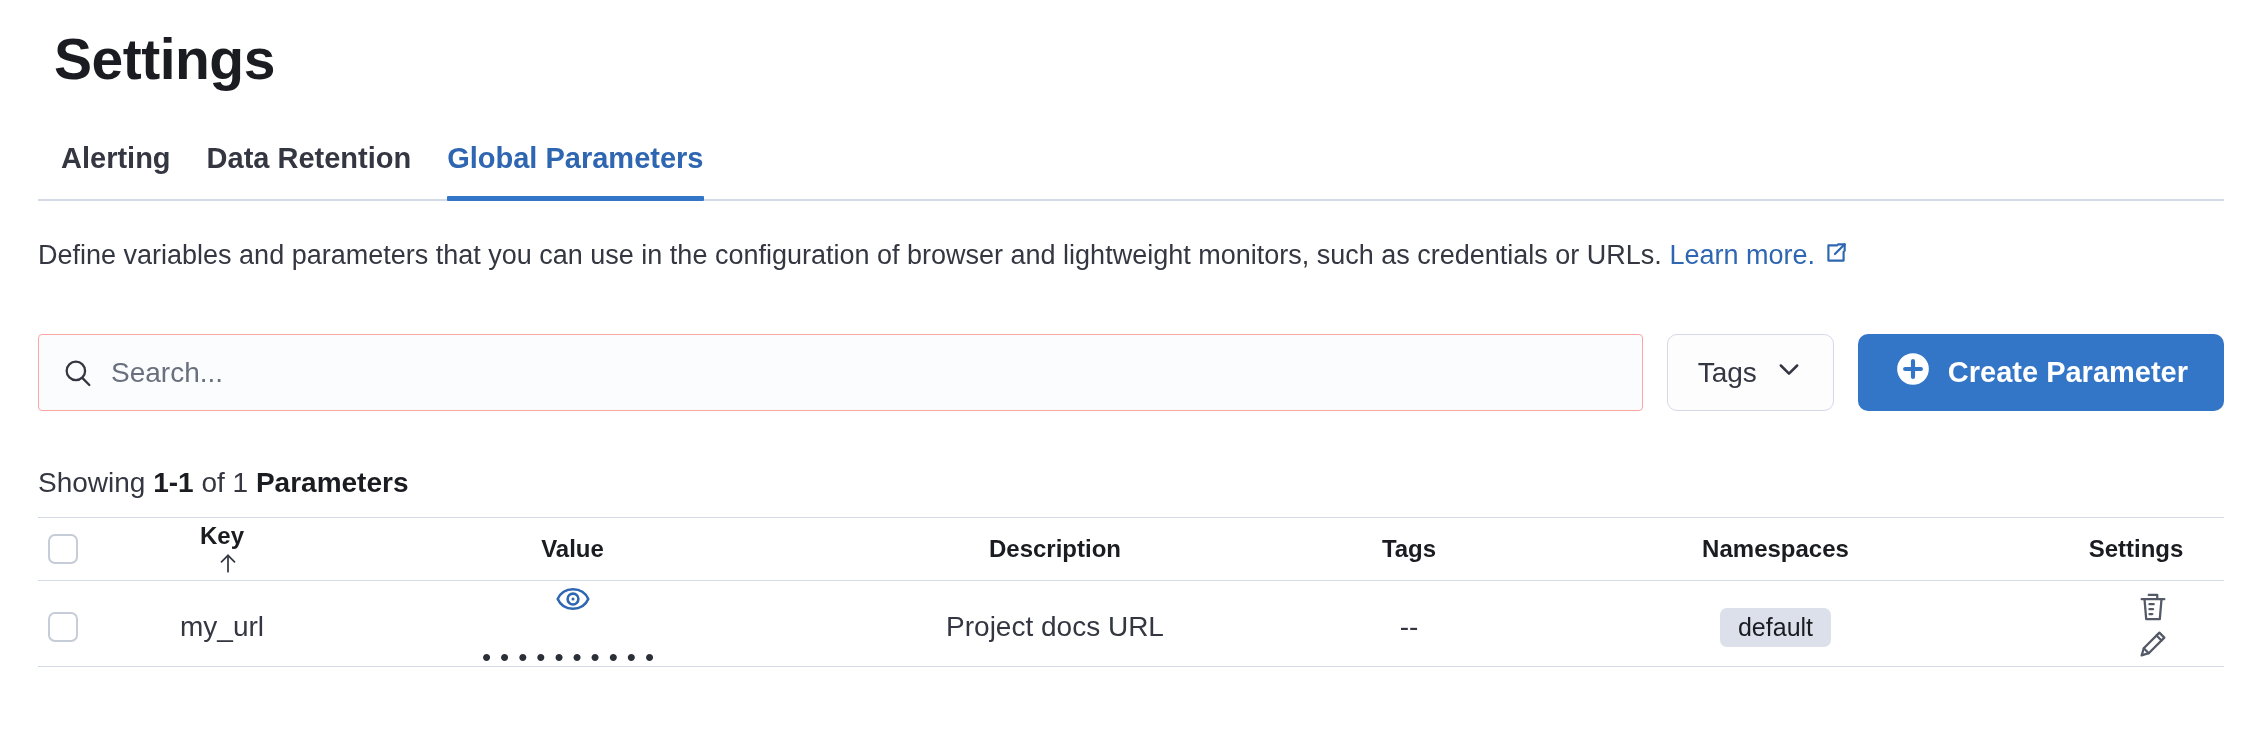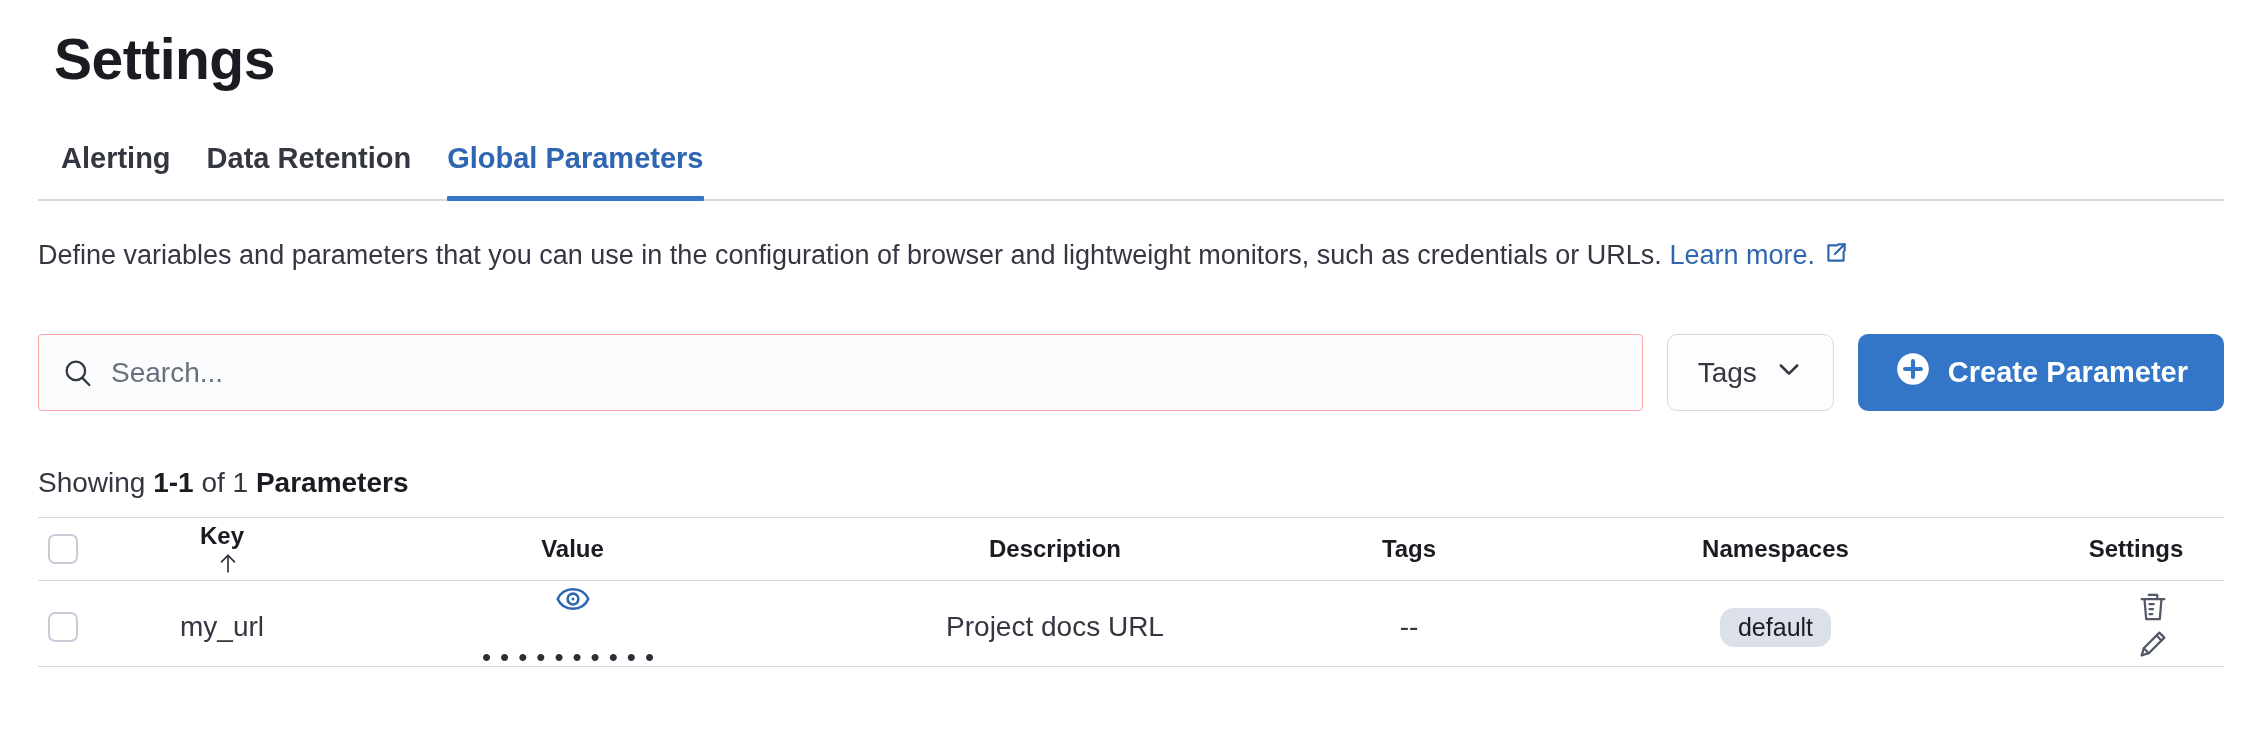--- a/index.html
+++ b/index.html
@@ -171,21 +171,21 @@
     letter-spacing: 9px;
     color: #2b2f38;
     white-space: nowrap;
   }
   .eye-btn { background: none; border: none; cursor: pointer; display: flex; padding: 0; }
 
   .badge {
     background: #dbe0ea;
     color: #1a1c21;
     font-size: 25px;
-    border-radius: 14px;
+    border-radius: 7px;
     padding: 7px 18px;
     line-height: 1;
   }
 
   .action-btn { background: none; border: none; cursor: pointer; display: flex; padding: 0; margin-left: 34px; }
 </style>
 </head>
 <body>
 
 <div class="page">

